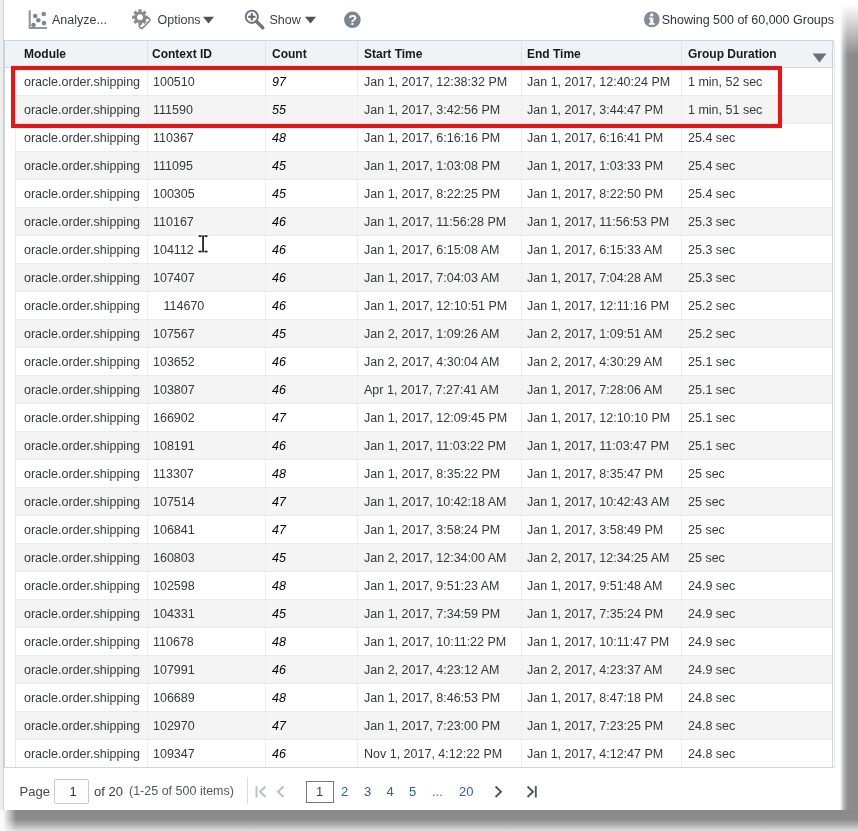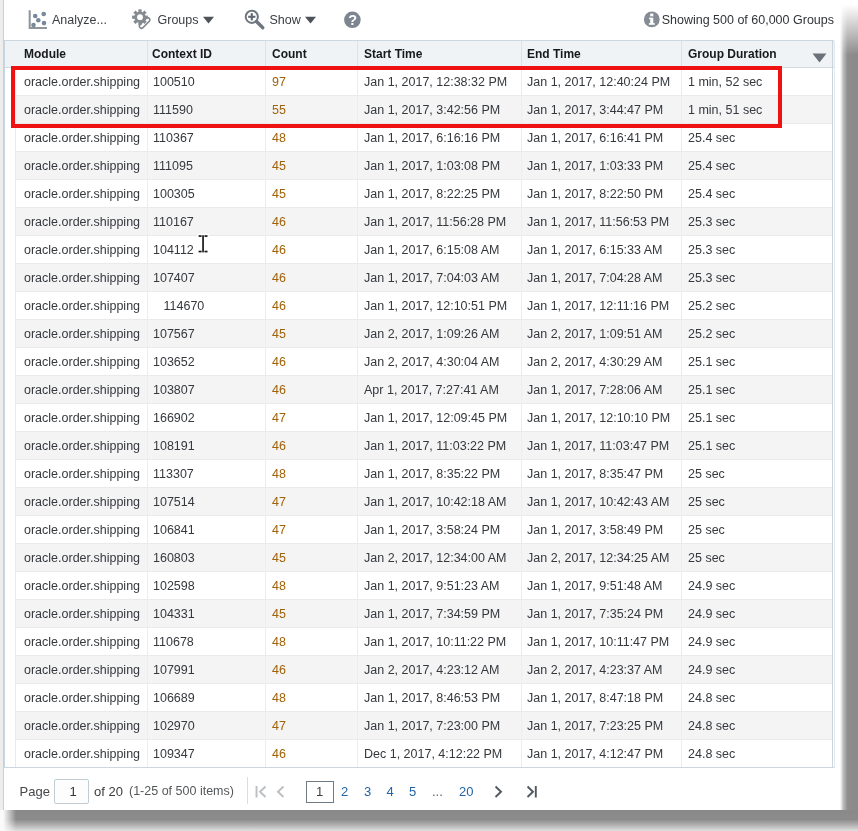--- a/index.html
+++ b/index.html
@@ -1,21 +1,21 @@
 <!DOCTYPE html>
 <html><head><meta charset="utf-8">
 <style>
 html,body{margin:0;padding:0;}
 body{width:858px;height:831px;position:relative;overflow:hidden;background:#fff;
   font-family:"Liberation Sans",sans-serif;-webkit-font-smoothing:antialiased;}
 .abs{position:absolute;}
 .lbl{position:absolute;font-size:12px;color:#3a3e42;white-space:nowrap;}
 .hdr{position:absolute;font-size:12px;font-weight:bold;color:#16191c;white-space:nowrap;}
 .cell{position:absolute;font-size:12.5px;color:#35393d;white-space:nowrap;}
-.lnk{color:#a16207;}
+.lnk{color:#000000;font-style:italic;}
 .vsep{position:absolute;width:1px;}
 </style></head>
 <body>
 <div class="abs" style="left:0;top:0;width:3px;height:812px;background:#ededed"></div>
 <div class="abs" style="left:3px;top:0;width:1px;height:810px;background:#c5d2de"></div>
 <svg class="abs" style="left:0;top:0" width="858" height="40" viewBox="0 0 858 40">
 
 <path d="M29.7 10.2 L29.7 28 L47 28" fill="none" stroke="#90969c" stroke-width="2.1"></path>
 <circle cx="35.2" cy="16.0" r="2.3" fill="#78899c"></circle>
 <circle cx="43.7" cy="14.0" r="2.3" fill="#78899c"></circle>
@@ -56,21 +56,21 @@
 
 <circle cx="651.8" cy="19.4" r="7.9" fill="#858c96"></circle>
 <g fill="#fff">
 <rect x="650.2" y="13.6" width="3.1" height="2.7"></rect>
 <rect x="650.2" y="17.7" width="3.1" height="6.2"></rect>
 <rect x="649.0" y="17.7" width="1.6" height="1.5"></rect>
 <rect x="648.9" y="23.1" width="5.8" height="1.7"></rect>
 </g>
 </svg>
 <div class="lbl" style="left:52px;top:13px;font-size:12.5px">Analyze...</div>
-<div class="lbl" style="left:157.5px;top:13px;font-size:12.5px">Groups</div>
+<div class="lbl" style="left:157.5px;top:13px;font-size:12.5px">Options</div>
 <div class="lbl" style="left:269.5px;top:13px;font-size:12.5px">Show</div>
 <div class="lbl" style="right:24px;left:auto;top:13px;font-size:12.5px;color:#303437">Showing 500 of 60,000 Groups</div>
 <div class="abs" style="left:4px;top:40px;width:830px;height:1px;background:#ccd7e0"></div>
 <div class="abs" style="left:4px;top:41px;width:830px;height:26px;background:#f0f3f6"></div>
 <div class="abs" style="left:4px;top:67px;width:830px;height:1px;background:#d3dbe2"></div>
 <div class="hdr" style="left:24px;top:46.7px">Module</div>
 <div class="hdr" style="left:152px;top:46.7px">Context ID</div>
 <div class="hdr" style="left:272px;top:46.7px">Count</div>
 <div class="hdr" style="left:364px;top:46.7px">Start Time</div>
 <div class="hdr" style="left:527px;top:46.7px">End Time</div>
@@ -267,21 +267,21 @@
     <span class="cell" style="left:137.5px;top:7px">102970</span>
     <span class="cell lnk" style="left:256.5px;top:7px">47</span>
     <span class="cell" style="left:348.5px;top:7px">Jan 1, 2017, 7:23:00 PM</span>
     <span class="cell" style="left:511.5px;top:7px">Jan 1, 2017, 7:23:25 PM</span>
     <span class="cell" style="left:672.5px;top:7px">24.8 sec</span>
   </div>
 <div class="abs" style="left:15.5px;top:739.9px;width:816px;height:28.0px;background:#ffffff;border-bottom:1px solid #e9eaec;box-sizing:border-box">
     <span class="cell" style="left:8.5px;top:7px">oracle.order.shipping</span>
     <span class="cell" style="left:137.5px;top:7px">109347</span>
     <span class="cell lnk" style="left:256.5px;top:7px">46</span>
-    <span class="cell" style="left:348.5px;top:7px">Dec 1, 2017, 4:12:22 PM</span>
+    <span class="cell" style="left:348.5px;top:7px">Nov 1, 2017, 4:12:22 PM</span>
     <span class="cell" style="left:511.5px;top:7px">Jan 1, 2017, 4:12:47 PM</span>
     <span class="cell" style="left:672.5px;top:7px">24.8 sec</span>
   </div>
 <div class="vsep" style="left:14.5px;top:68px;height:699.9px;background:#e7eaed"></div>
 <div class="vsep" style="left:147px;top:41px;height:26px;background:#dce2e8"></div>
 <div class="vsep" style="left:147px;top:68px;height:699.9px;background:#ecedef"></div>
 <div class="vsep" style="left:265px;top:41px;height:26px;background:#dce2e8"></div>
 <div class="vsep" style="left:265px;top:68px;height:699.9px;background:#ecedef"></div>
 <div class="vsep" style="left:356.5px;top:41px;height:26px;background:#dce2e8"></div>
 <div class="vsep" style="left:356.5px;top:68px;height:699.9px;background:#ecedef"></div>

